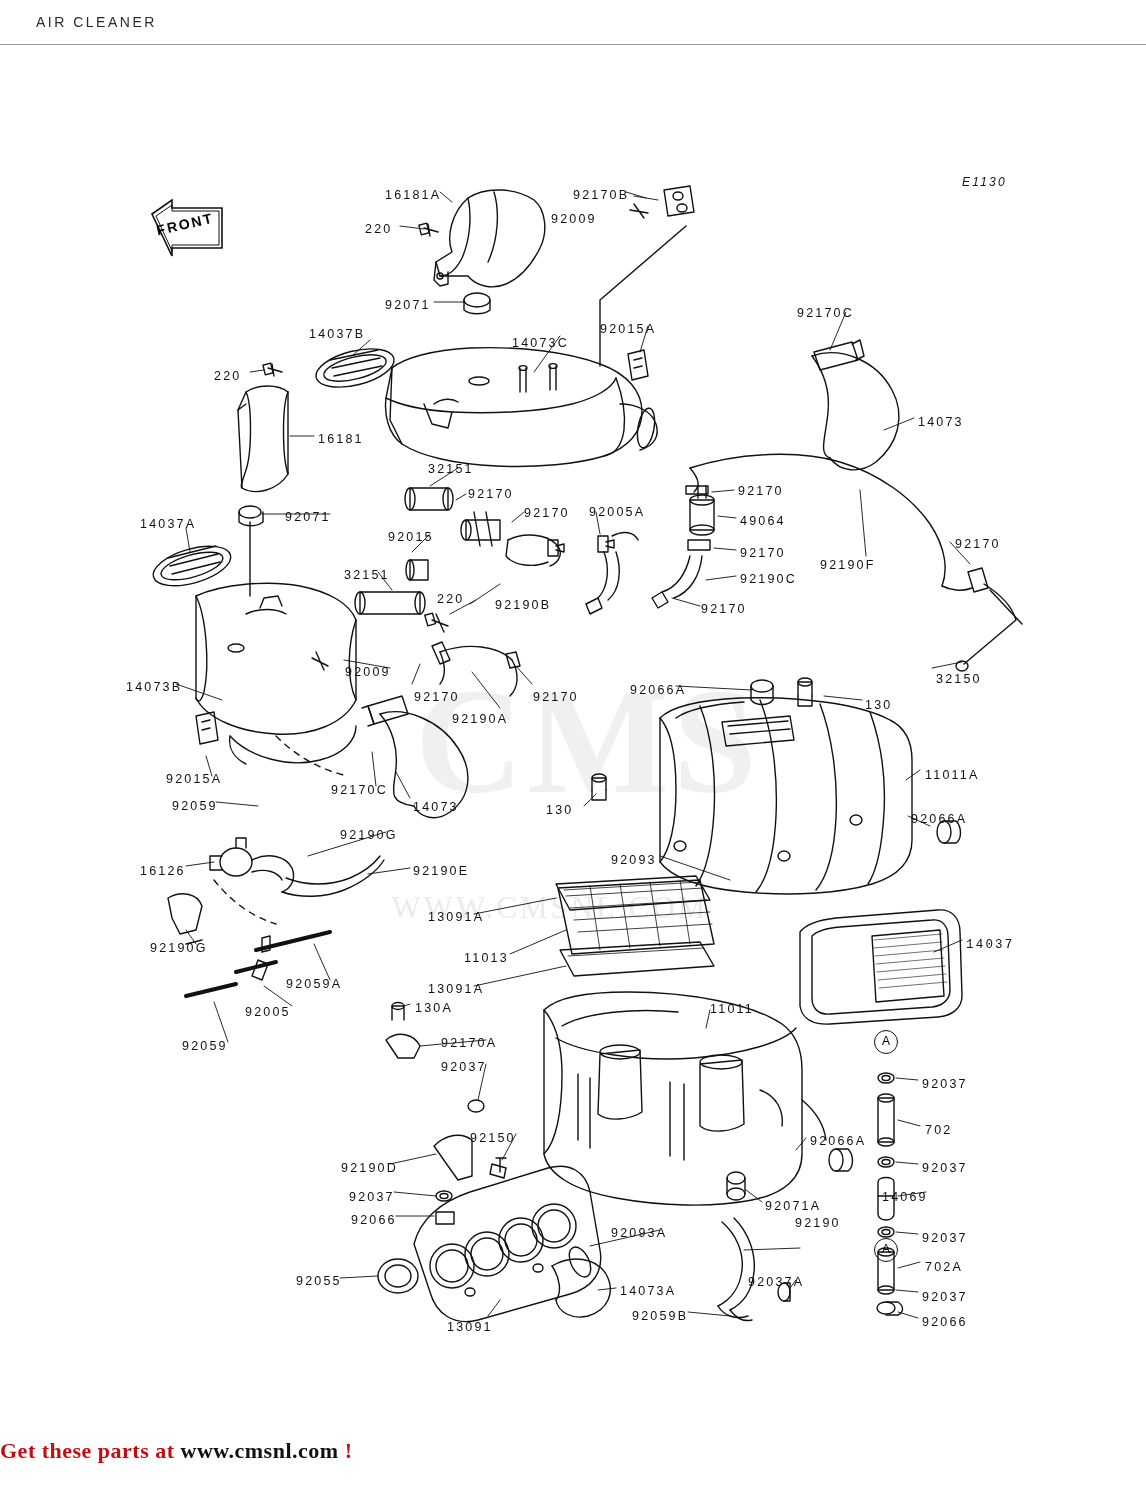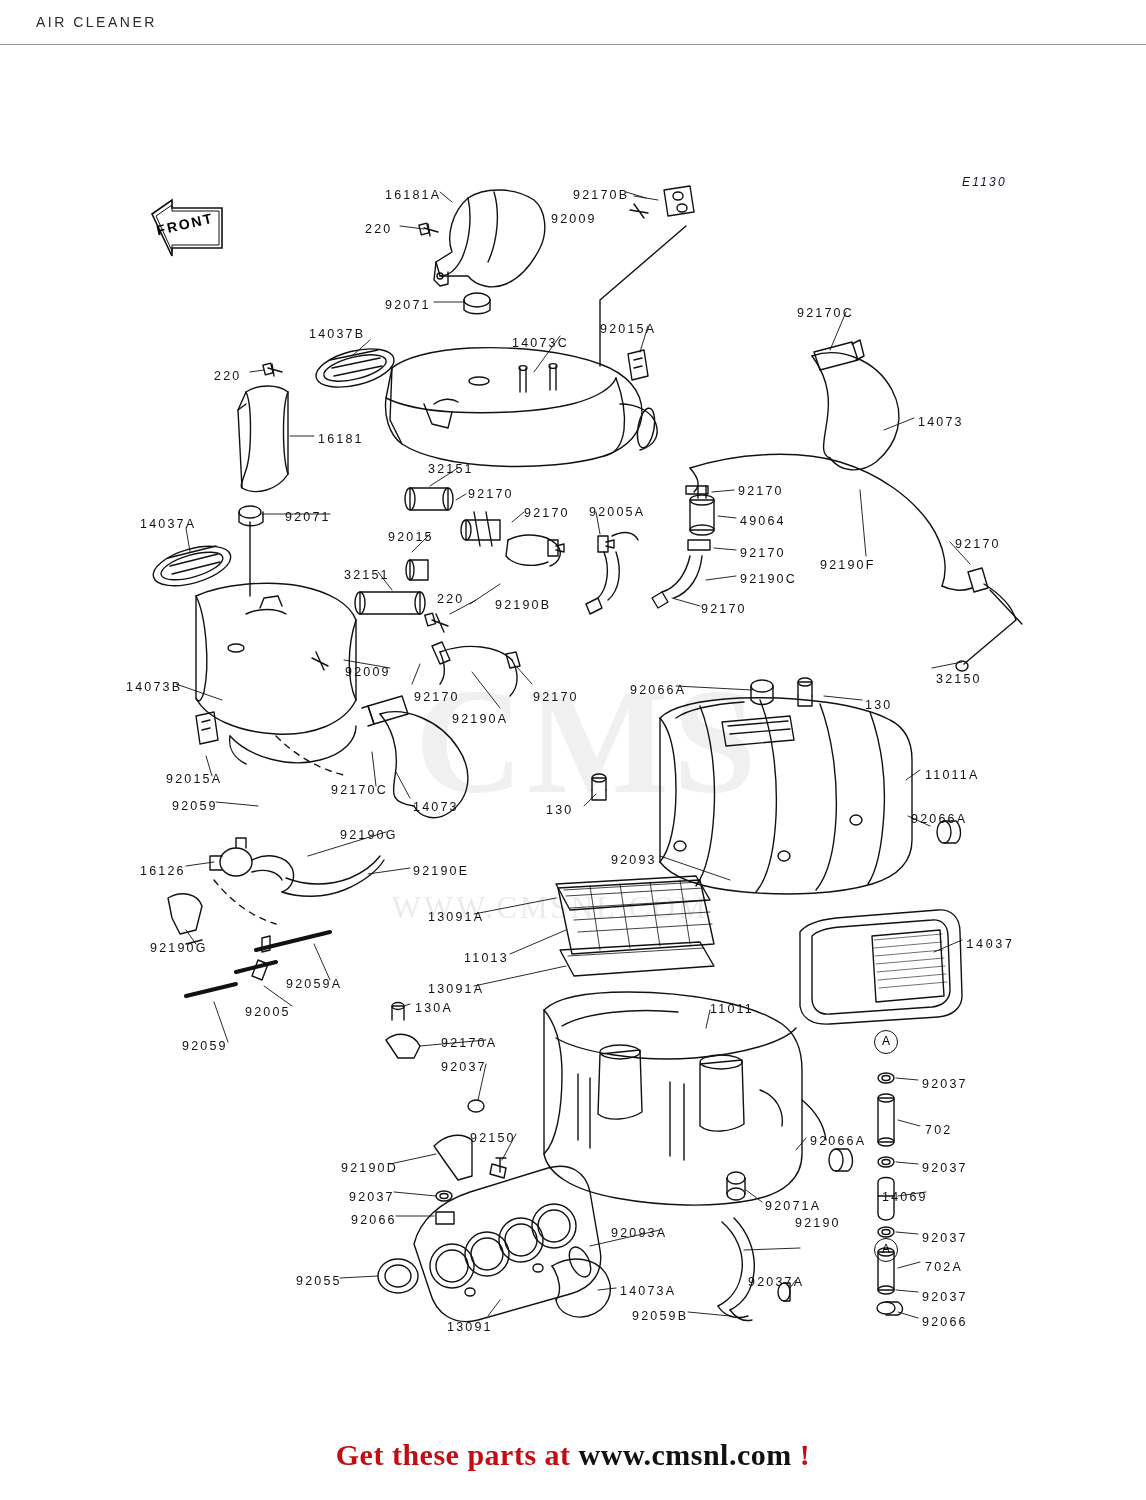--- a/index.html
+++ b/index.html
@@ -43,24 +43,24 @@
     font-size: 12px;
     letter-spacing: 2.2px;
     color: #0f172a;
     font-style: italic;
   }
   #footer {
     position: absolute;
     left: 0;
     top: 1438px;
     width: 1146px;
-    text-align: center;
+    text-align: left;
     font-family: "Liberation Serif", serif;
     font-weight: bold;
-    font-size: 30px;
+    font-size: 22px;
     letter-spacing: 0.5px;
   }
   #footer .red { color: #c20e12; }
   #footer .blk { color: #111111; }
 
   
   .label {
     position: absolute;
     font-size: 12.5px;
     letter-spacing: 2.2px;

